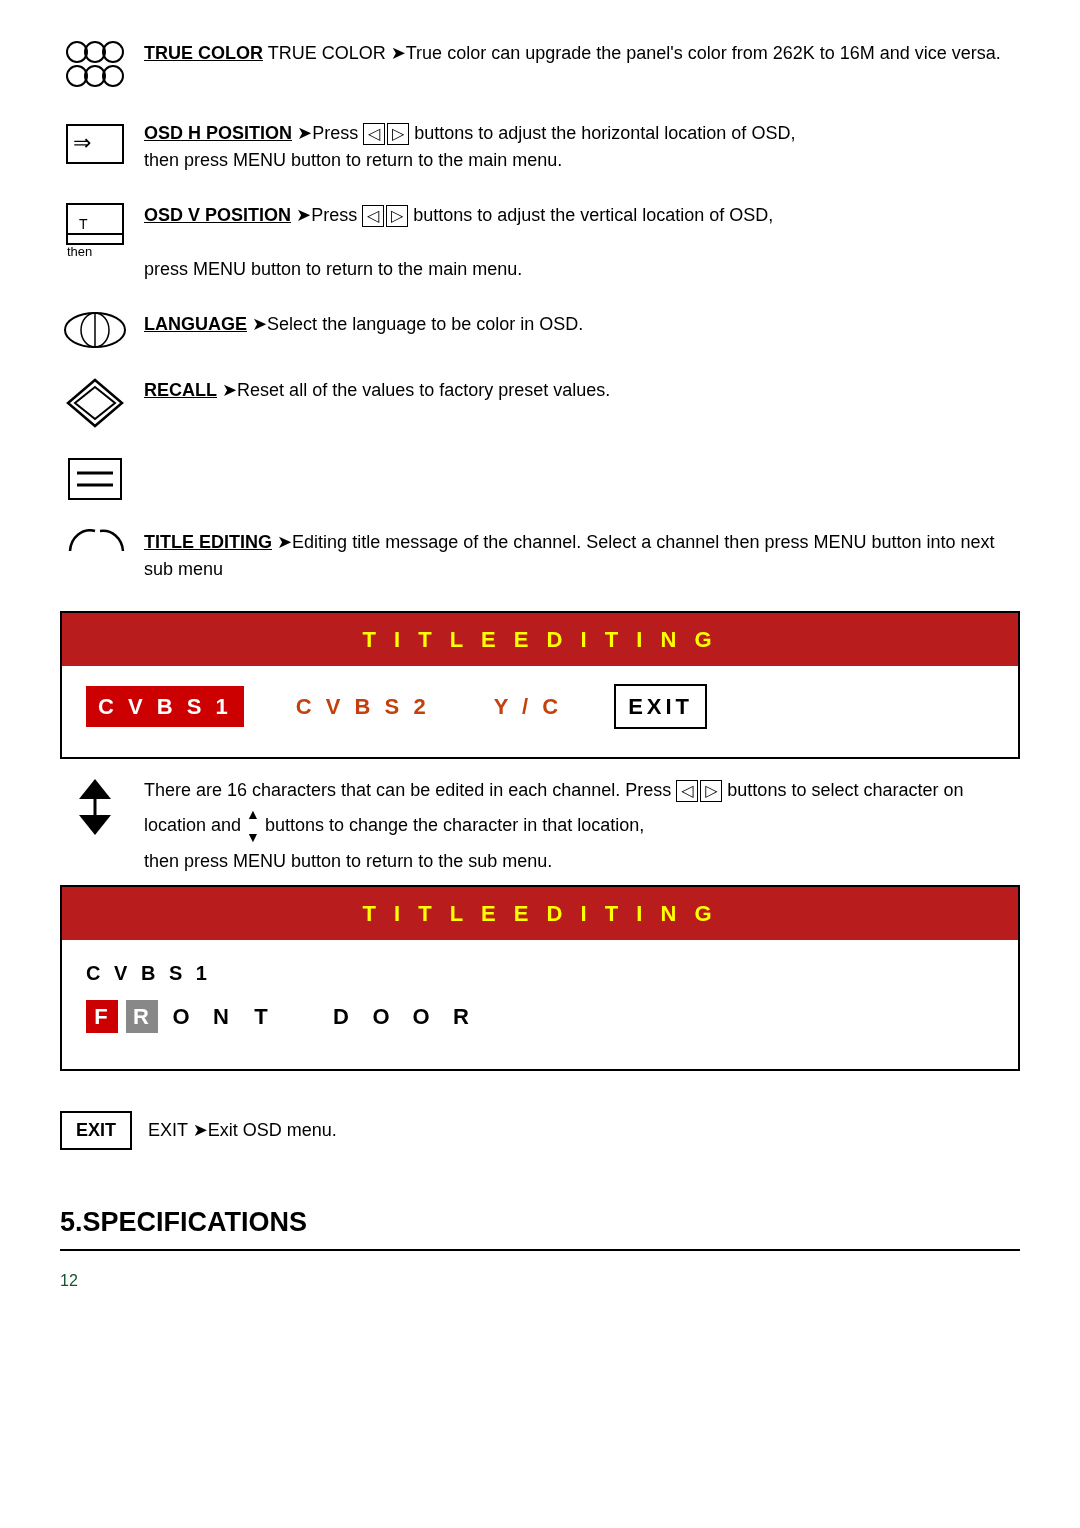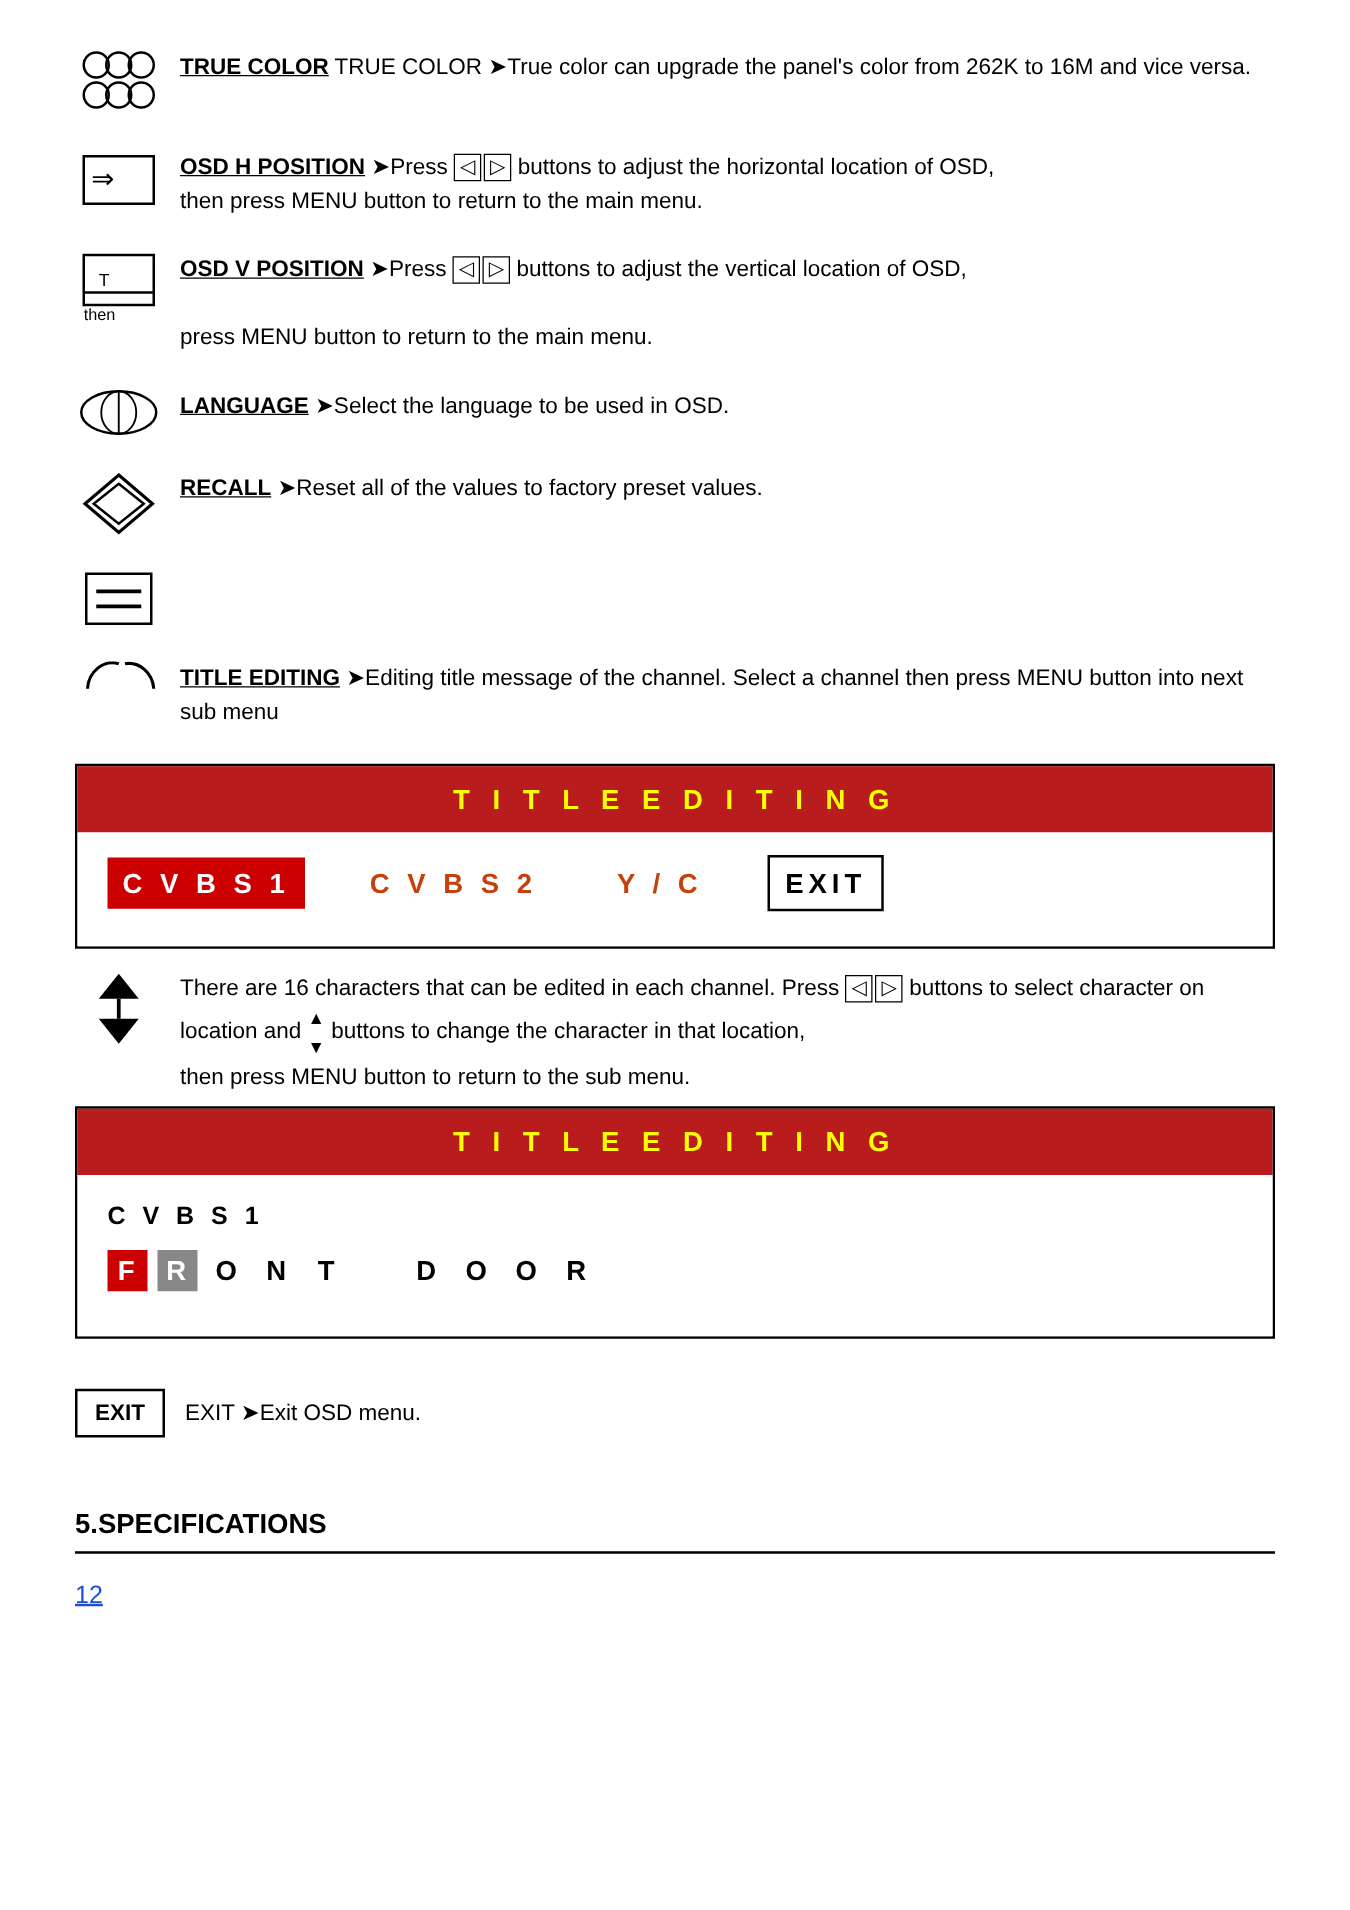--- a/index.html
+++ b/index.html
@@ -116,33 +116,32 @@
       border: 2px solid #000;
       padding: 4px 14px;
       font-size: 18px;
       font-weight: bold;
     }
     
     .spec-section {
       margin-top: 24px;
     }
     .spec-title {
-      font-size: 22px;
+      font-size: 27px;
       font-weight: bold;
       margin-bottom: 6px;
     }
     .spec-underline {
       border-bottom: 2px solid #000;
       margin-bottom: 12px;
     }
     .page-num {
-      color: #1d4ed8;
-      font-size: 20px;
+      color: #14532d;
+      font-size: 16px;
       margin-top: 18px;
-      text-decoration: underline;
     }
     .inline-arrows {
       display: inline-flex;
       align-items: center;
       gap: 2px;
       vertical-align: middle;
     }
     .inline-arrow {
       font-size: 16px;
       border: 1px solid #000;
@@ -220,21 +219,21 @@
 <div class="section">
   <div class="icon-wrap">
     <svg width="64" height="38" viewBox="0 0 64 38">
       <ellipse cx="32" cy="19" rx="30" ry="17" fill="none" stroke="#000" stroke-width="2"></ellipse>
       <line x1="32" y1="2" x2="32" y2="36" stroke="#000" stroke-width="1.5"></line>
       <ellipse cx="32" cy="19" rx="14" ry="17" fill="none" stroke="#000" stroke-width="1.5"></ellipse>
     </svg>
   </div>
   <div class="text-content">
     <span class="underline-text">LANGUAGE</span>
-    <span> ➤Select the language to be used in OSD.</span>
+    <span> ➤Select the language to be color in OSD.</span>
   </div>
 </div>
 
 
 <div class="section">
   <div class="icon-wrap">
     <svg width="60" height="52" viewBox="0 0 60 52">
       <polygon points="30,3 57,26 30,49 3,26" fill="none" stroke="#000" stroke-width="2.5"></polygon>
       <polygon points="30,10 50,26 30,42 10,26" fill="none" stroke="#000" stroke-width="2"></polygon>
     </svg>

